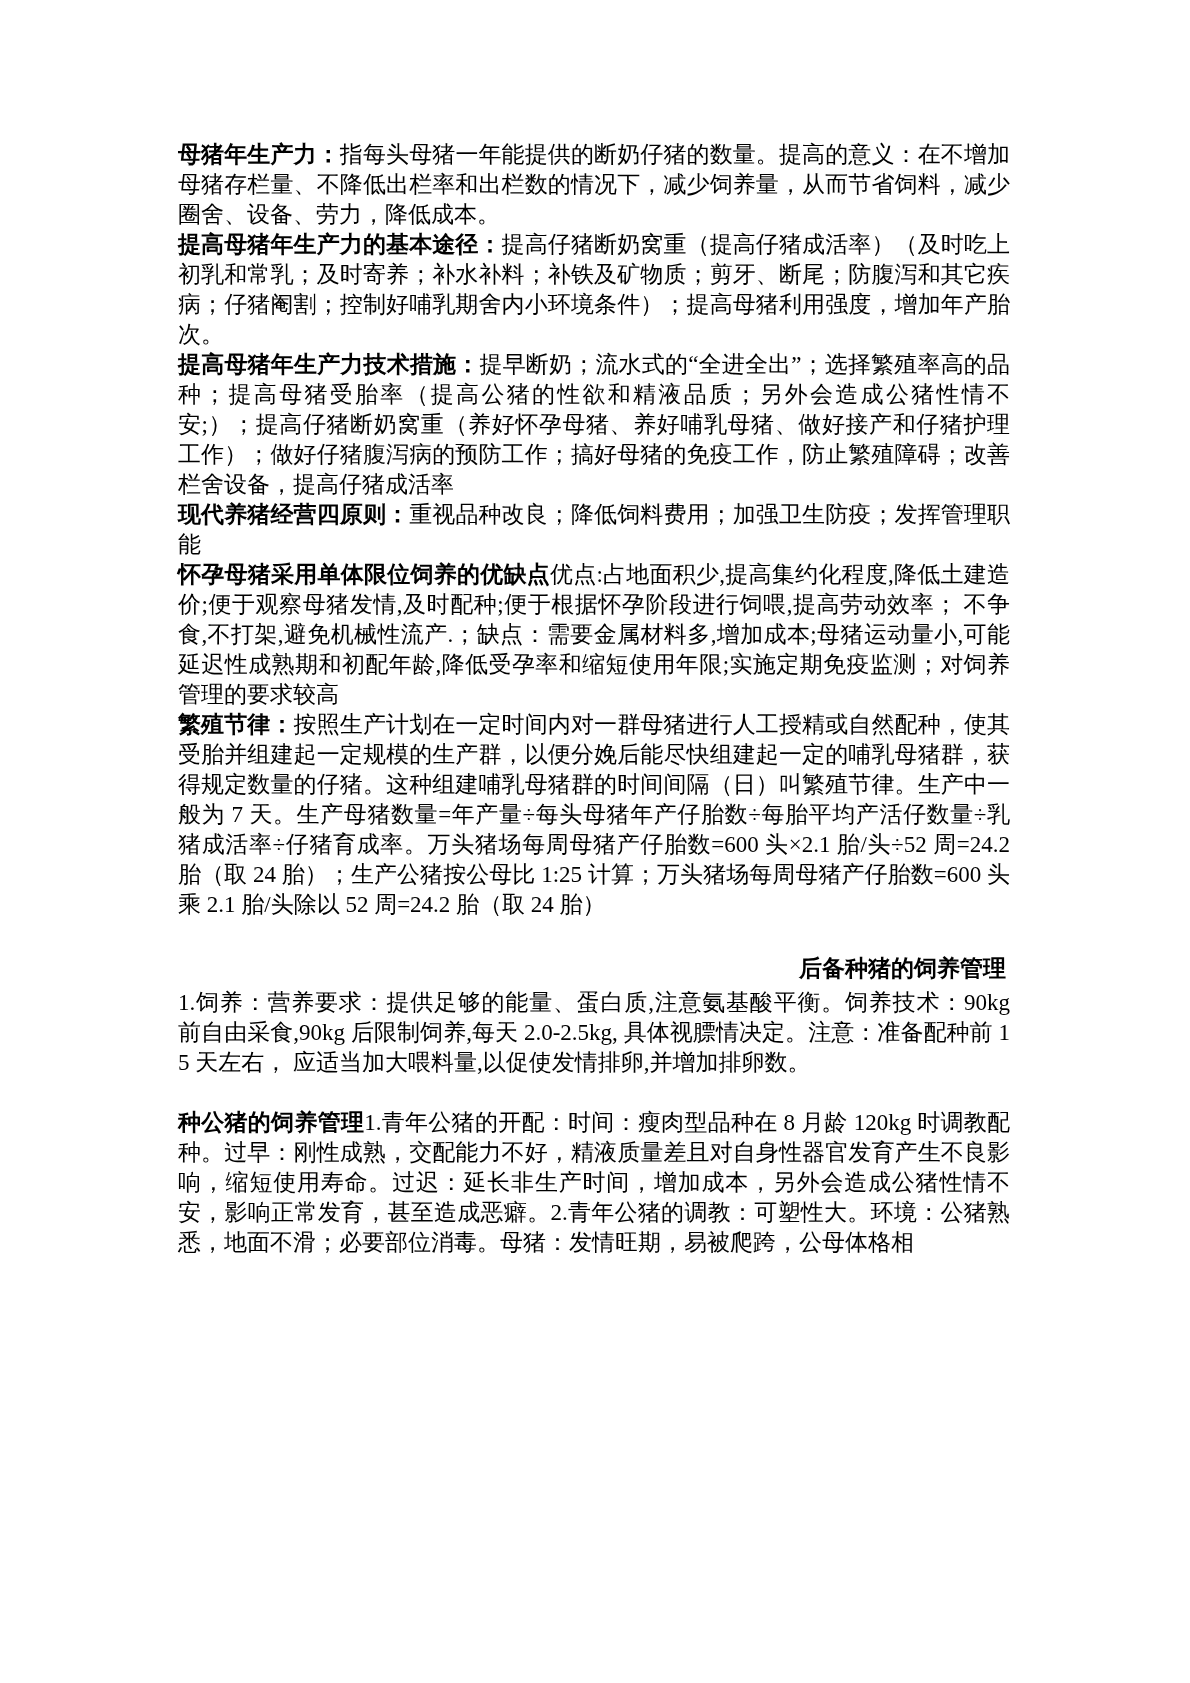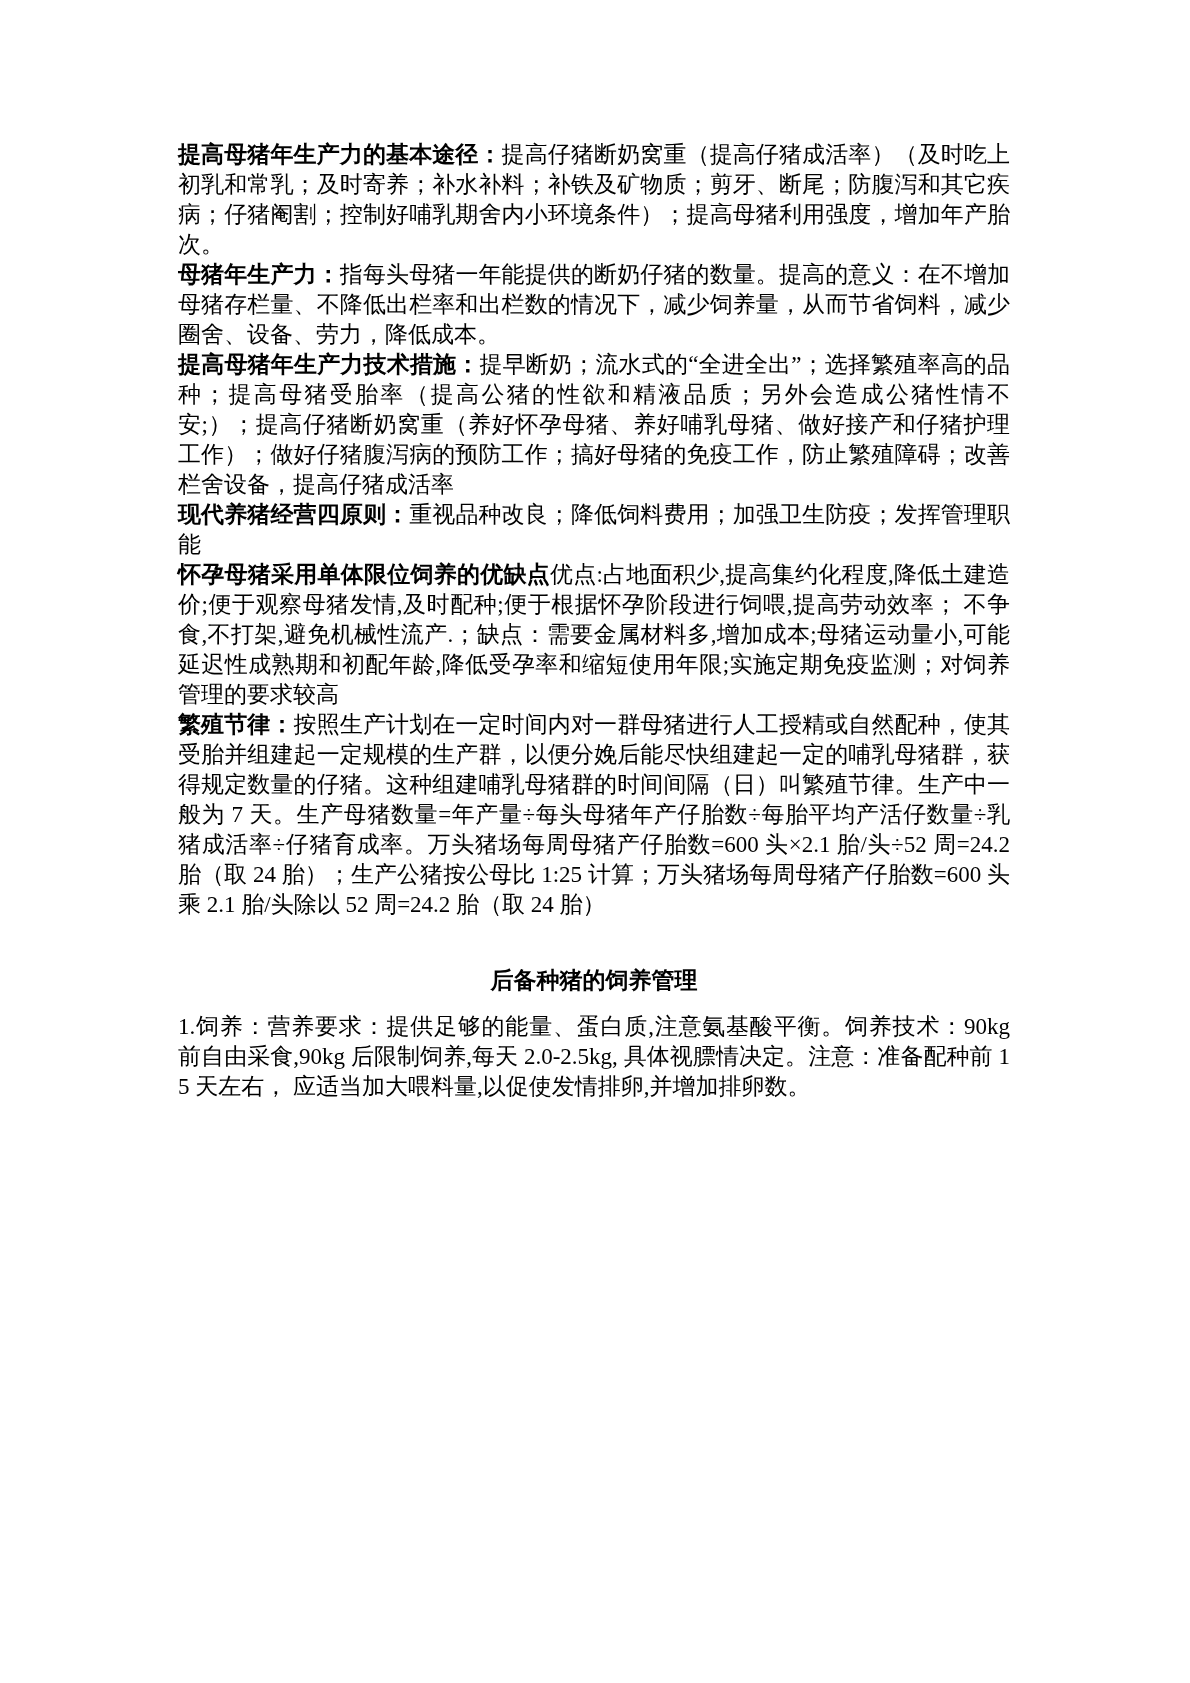--- a/index.html
+++ b/index.html
@@ -23,49 +23,50 @@
   .para {
     margin: 0;
     text-align: justify;
     text-justify: inter-ideograph;
     word-break: break-all;
   }
   .para .lead {
     font-weight: bold;
   }
   .heading {
-    margin: 16px;
+    margin: 4px;
     font-weight: bold;
-    text-align: center;
+    text-align: right;
   }
   .blank-line {
     height: 30px;
   }
 </style>
 </head>
 <body>
 
 <div class="page">
 
+  <p class="para"><b class="lead">母猪年生产力：</b><span>指每头母猪一年能提供的断奶仔猪的数量。提高的意义：在不增加母猪存栏量、不降低出栏率和出栏数的情况下，减少饲养量，从而节省饲料，减少圈舍、设备、劳力，降低成本。</span></p>
+
   <p class="para"><b class="lead">提高母猪年生产力的基本途径：</b><span>提高仔猪断奶窝重（提高仔猪成活率）（及时吃上初乳和常乳；及时寄养；补水补料；补铁及矿物质；剪牙、断尾；防腹泻和其它疾病；仔猪阉割；控制好哺乳期舍内小环境条件）；提高母猪利用强度，增加年产胎次。</span></p>
-
-  <p class="para"><b class="lead">母猪年生产力：</b><span>指每头母猪一年能提供的断奶仔猪的数量。提高的意义：在不增加母猪存栏量、不降低出栏率和出栏数的情况下，减少饲养量，从而节省饲料，减少圈舍、设备、劳力，降低成本。</span></p>
 
   <p class="para"><b class="lead">提高母猪年生产力技术措施：</b><span>提早断奶；流水式的“全进全出”；选择繁殖率高的品种；提高母猪受胎率（提高公猪的性欲和精液品质；另外会造成公猪性情不安;）；提高仔猪断奶窝重（养好怀孕母猪、养好哺乳母猪、做好接产和仔猪护理工作）；做好仔猪腹泻病的预防工作；搞好母猪的免疫工作，防止繁殖障碍；改善栏舍设备，提高仔猪成活率</span></p>
 
   <p class="para"><b class="lead">现代养猪经营四原则：</b><span>重视品种改良；降低饲料费用；加强卫生防疫；发挥管理职能</span></p>
 
   <p class="para"><b class="lead">怀孕母猪采用单体限位饲养的优缺点</b><span>优点:占地面积少,提高集约化程度,降低土建造价;便于观察母猪发情,及时配种;便于根据怀孕阶段进行饲喂,提高劳动效率； 不争食,不打架,避免机械性流产.；缺点：需要金属材料多,增加成本;母猪运动量小,可能延迟性成熟期和初配年龄,降低受孕率和缩短使用年限;实施定期免疫监测；对饲养管理的要求较高</span></p>
 
   <p class="para"><b class="lead">繁殖节律：</b><span>按照生产计划在一定时间内对一群母猪进行人工授精或自然配种，使其受胎并组建起一定规模的生产群，以便分娩后能尽快组建起一定的哺乳母猪群，获得规定数量的仔猪。这种组建哺乳母猪群的时间间隔（日）叫繁殖节律。生产中一般为 7 天。生产母猪数量=年产量÷每头母猪年产仔胎数÷每胎平均产活仔数量÷乳猪成活率÷仔猪育成率。万头猪场每周母猪产仔胎数=600 头×2.1 胎/头÷52 周=24.2 胎（取 24 胎）；生产公猪按公母比 1:25 计算；万头猪场每周母猪产仔胎数=600 头乘 2.1 胎/头除以 52 周=24.2 胎（取 24 胎）</span></p>
 
 
   <div class="blank-line"></div>
 
   <p class="para heading">后备种猪的饲养管理</p>
 
   <p class="para"><span>1.饲养：营养要求：提供足够的能量、蛋白质,注意氨基酸平衡。饲养技术：90kg 前自由采食,90kg 后限制饲养,每天 2.0-2.5kg,  具体视膘情决定。注意：准备配种前 15 天左右，  应适当加大喂料量,以促使发情排卵,并增加排卵数。</span></p>
 
 
   <div class="blank-line"></div>
 
+  <p class="para"><b class="lead">种公猪的饲养管理</b><span>1.青年公猪的开配：时间：瘦肉型品种在 8 月龄 120kg 时调教配种。过早：刚性成熟，交配能力不好，精液质量差且对自身性器官发育产生不良影响，缩短使用寿命。过迟：延长非生产时间，增加成本，另外会造成公猪性情不安，影响正常发育，甚至造成恶癖。2.青年公猪的调教：可塑性大。环境：公猪熟悉，地面不滑；必要部位消毒。母猪：发情旺期，易被爬跨，公母体格相</span></p>
 
 </div>
 
 </body></html>

